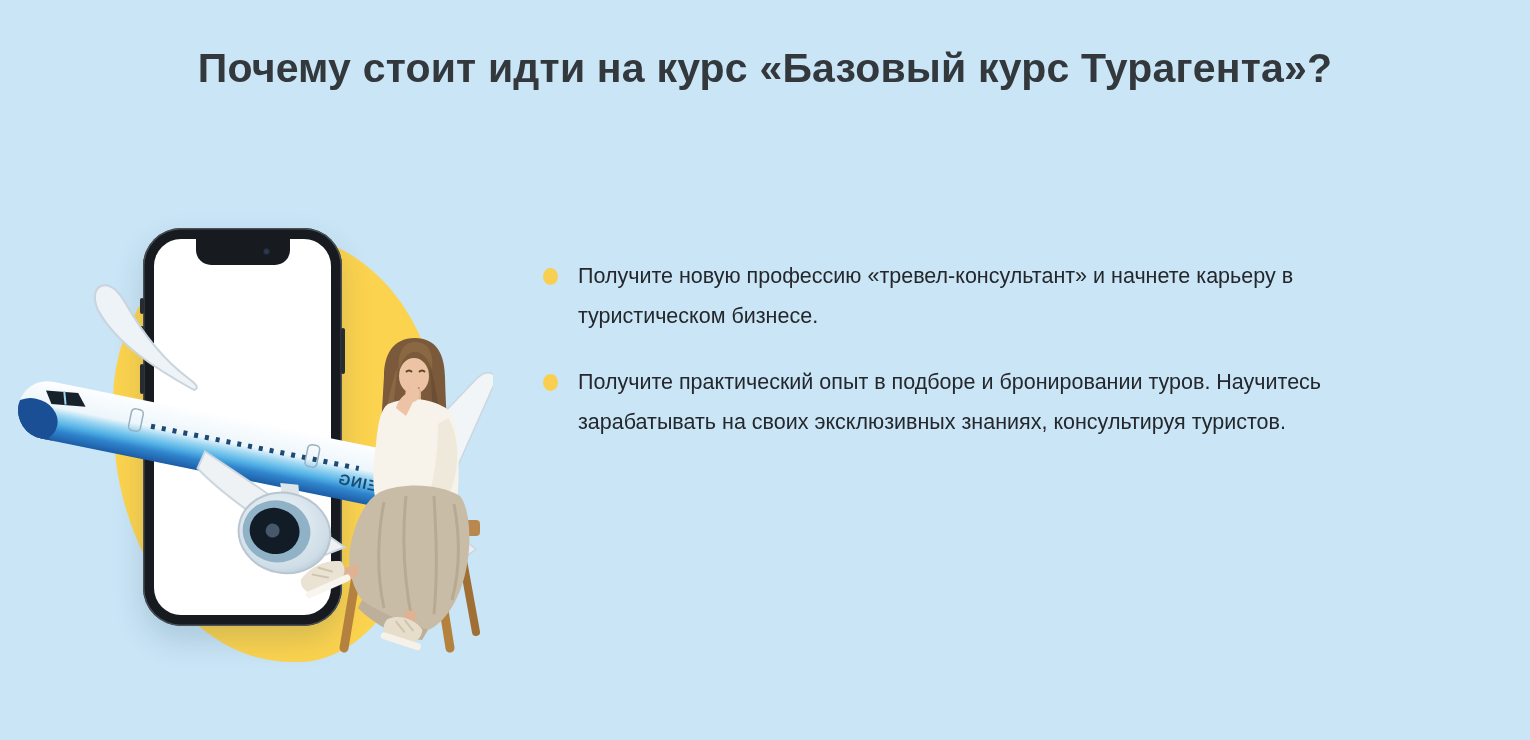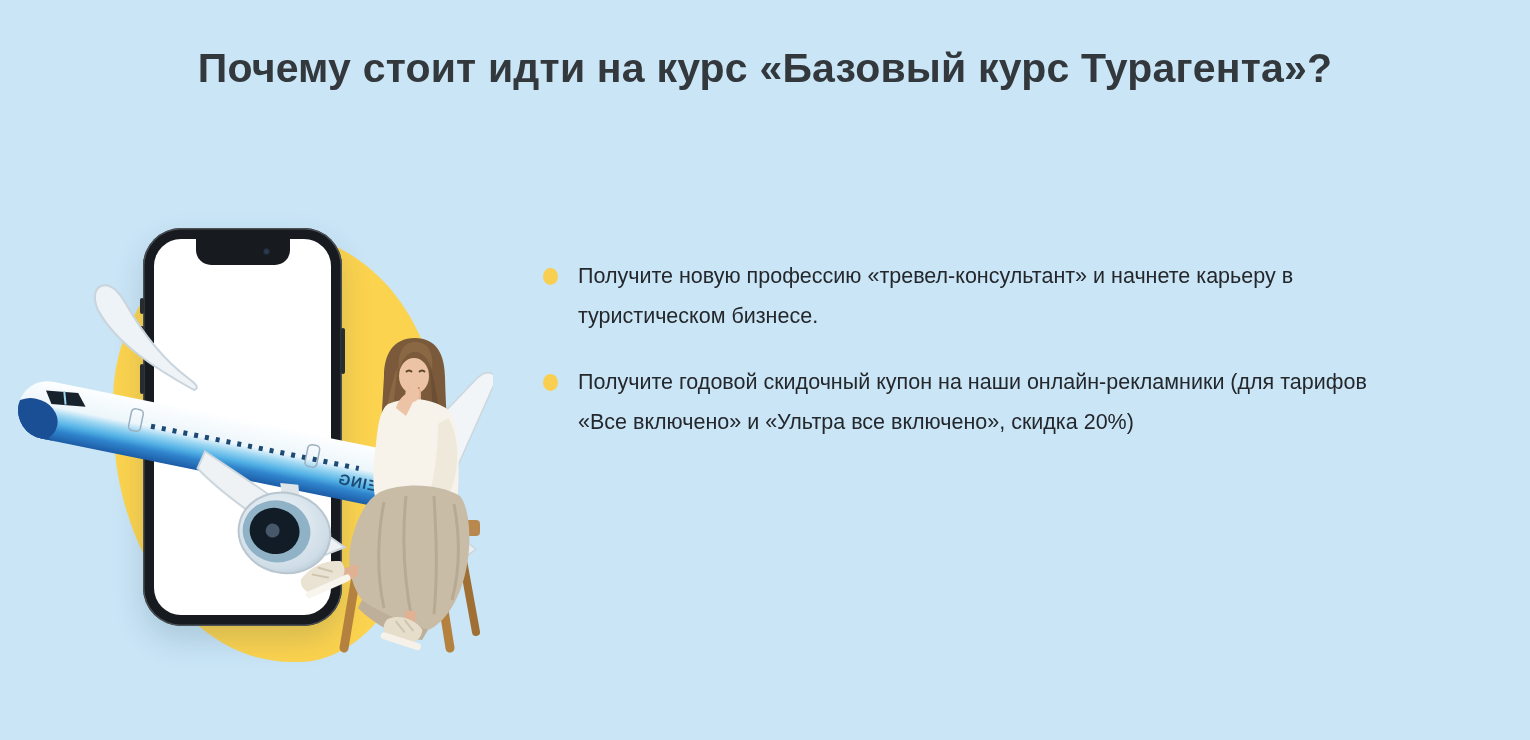--- a/index.html
+++ b/index.html
@@ -210,18 +210,18 @@
   </div>
 
   <div class="benefits">
     <div class="benefit">
       <span class="dot"></span>
       <div class="text">Получите новую профессию «тревел-консультант» и начнете карьеру в
 туристическом бизнесе.</div>
     </div>
     <div class="benefit">
       <span class="dot"></span>
-      <div class="text">Получите годовой скидочный купон на наши онлайн-рекламники (для тарифов
-«Все включено» и «Ультра все включено», скидка 20%)</div>
+      <div class="text">Получите практический опыт в подборе и бронировании туров. Научитесь
+зарабатывать на своих эксклюзивных знаниях, консультируя туристов.</div>
     </div>
   </div>
 
 </div>
 
 </body></html>

